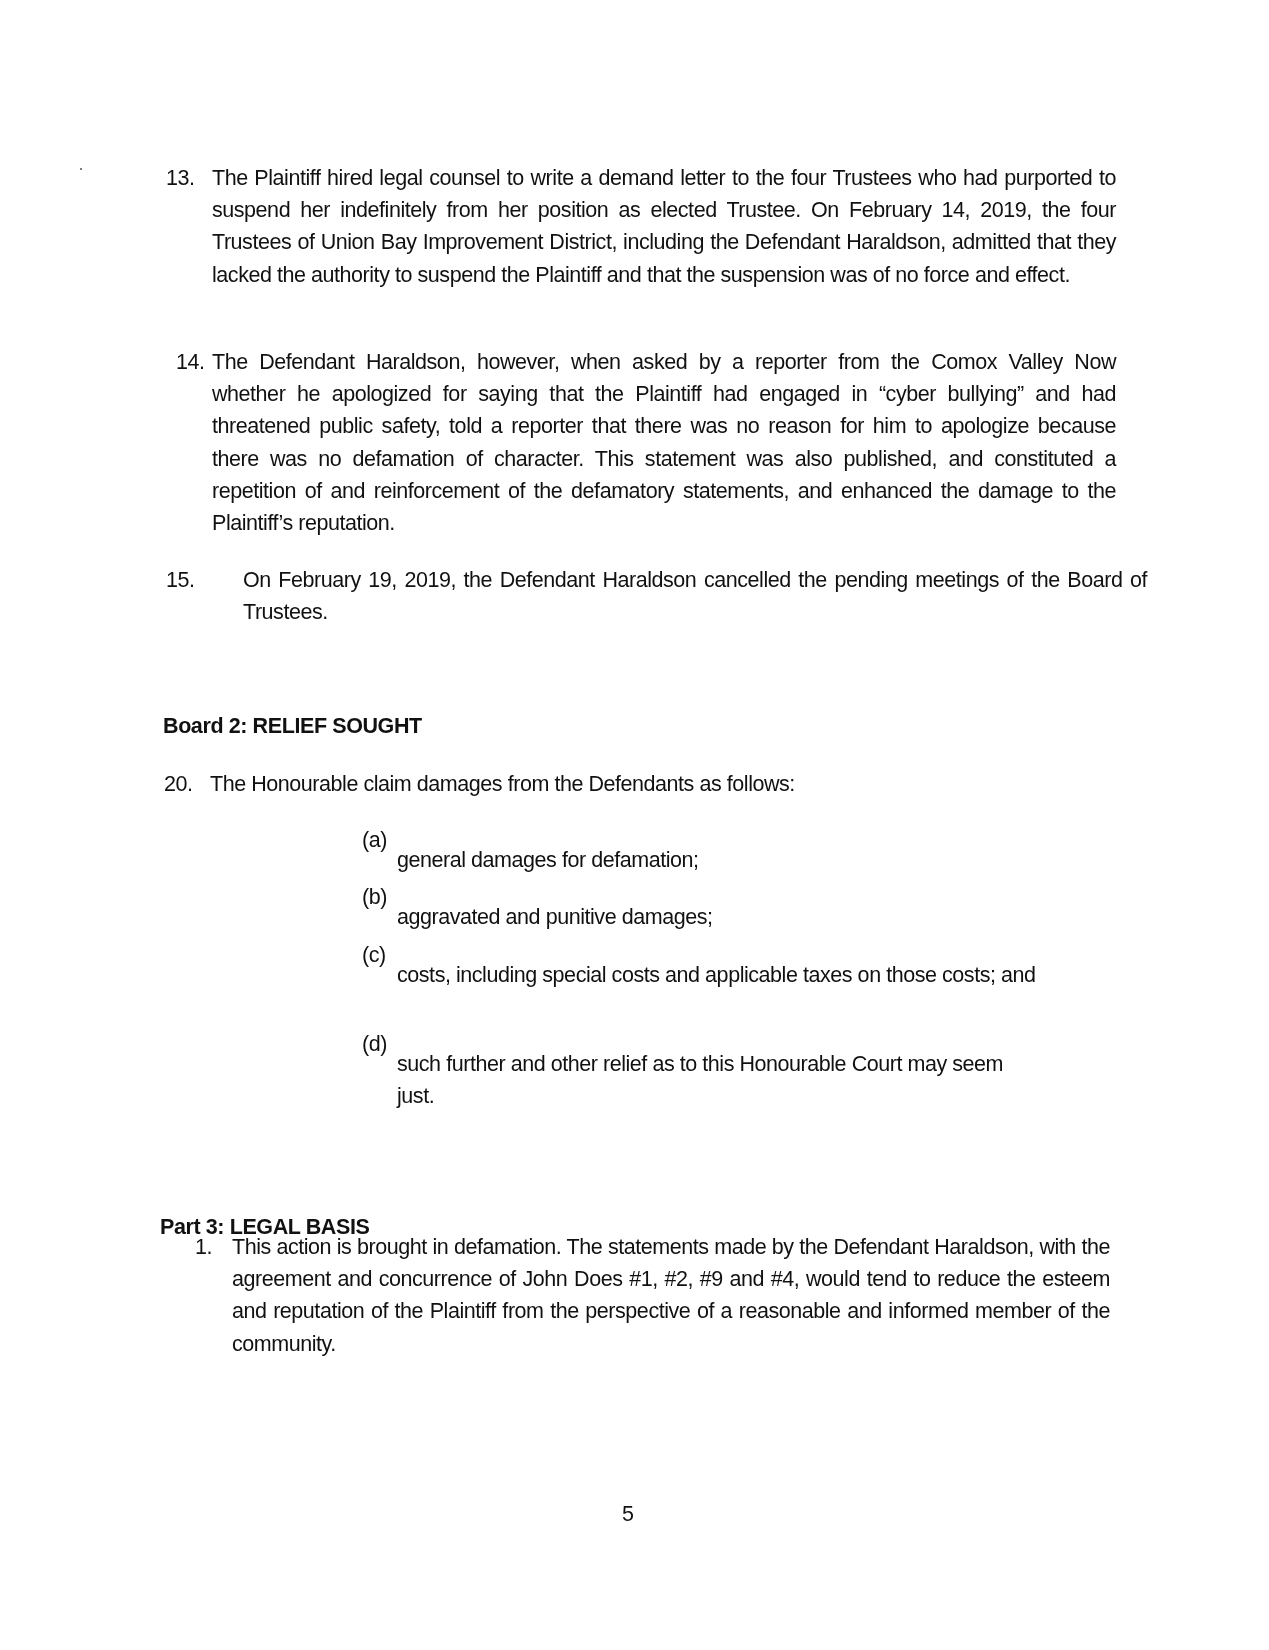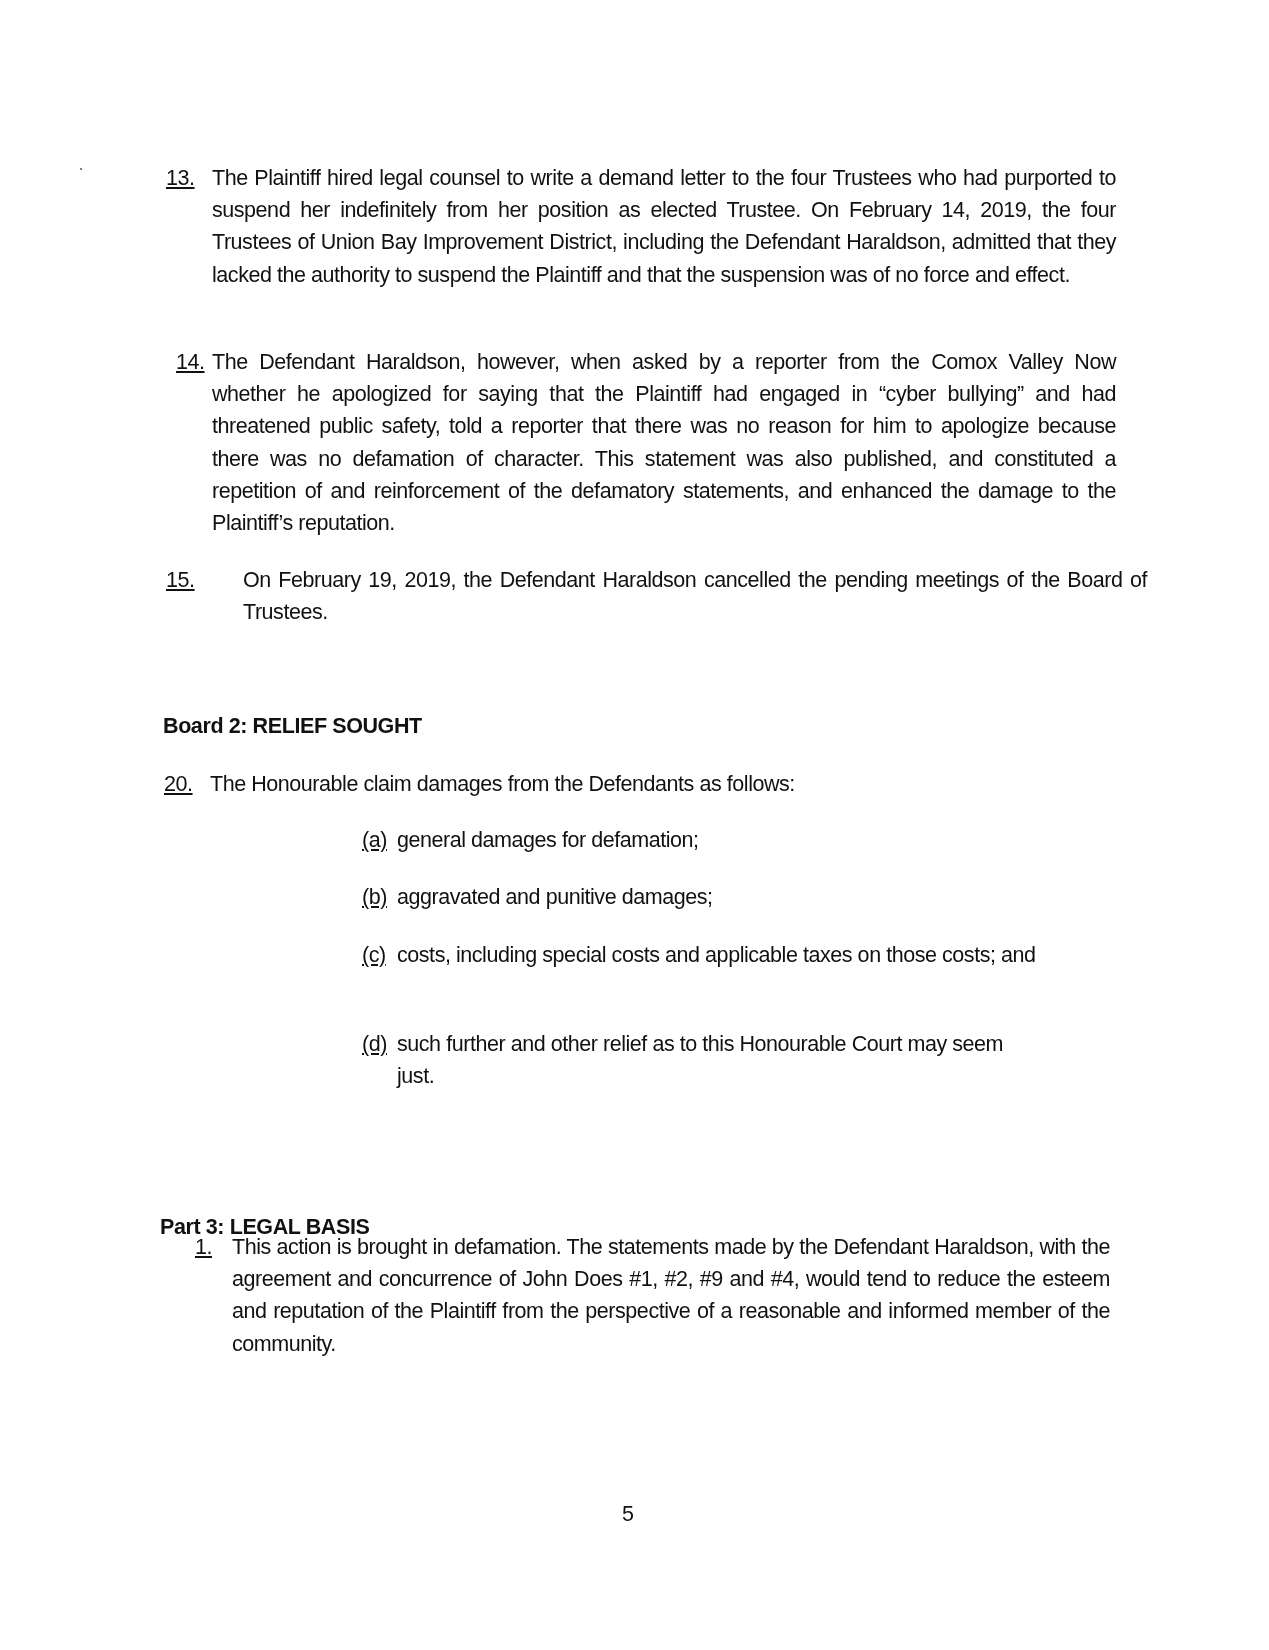--- a/index.html
+++ b/index.html
@@ -1,25 +1,25 @@
 <!DOCTYPE html>
 <html><head>
 <meta charset="utf-8">
 <style>
   html, body { margin: 0; padding: 0; background: #ffffff; }
   body { width: 1269px; height: 1650px; position: relative; overflow: hidden;
          font-family: "Liberation Sans", sans-serif; color: #111111; }
   .page { position: absolute; left: 0; top: 0; width: 1269px; height: 1650px; background: #fff; }
   .para { position: absolute; font-size: 21.5px; line-height: 32.2px; letter-spacing: -0.45px; }
-  .num { position: absolute; top: 0; text-decoration: underline; }
+  .num { position: absolute; top: 0; }
   .body { position: absolute; top: 0; text-align: justify; text-align-last: left; }
   .heading { position: absolute; font-size: 21.5px; font-weight: bold; letter-spacing: -0.4px; line-height: 32px; }
   .sub { position: absolute; font-size: 21.5px; line-height: 32.2px; letter-spacing: -0.45px; }
   .sub .num { left: 0; }
-  .sub .body { left: 35px; text-align: left; }
+  .sub .body { left: 35px; text-align: left; margin-top: 20px; }
   .pagenum { position: absolute; font-size: 21.5px; left: 622px; top: 1502px; }
   .dot { position: absolute; left: 80px; top: 168px; width: 2px; height: 2px; background: #555; border-radius: 1px; }
 </style>
 </head>
 <body>
 
 <div class="page">
 
   <div class="dot"></div>
 

